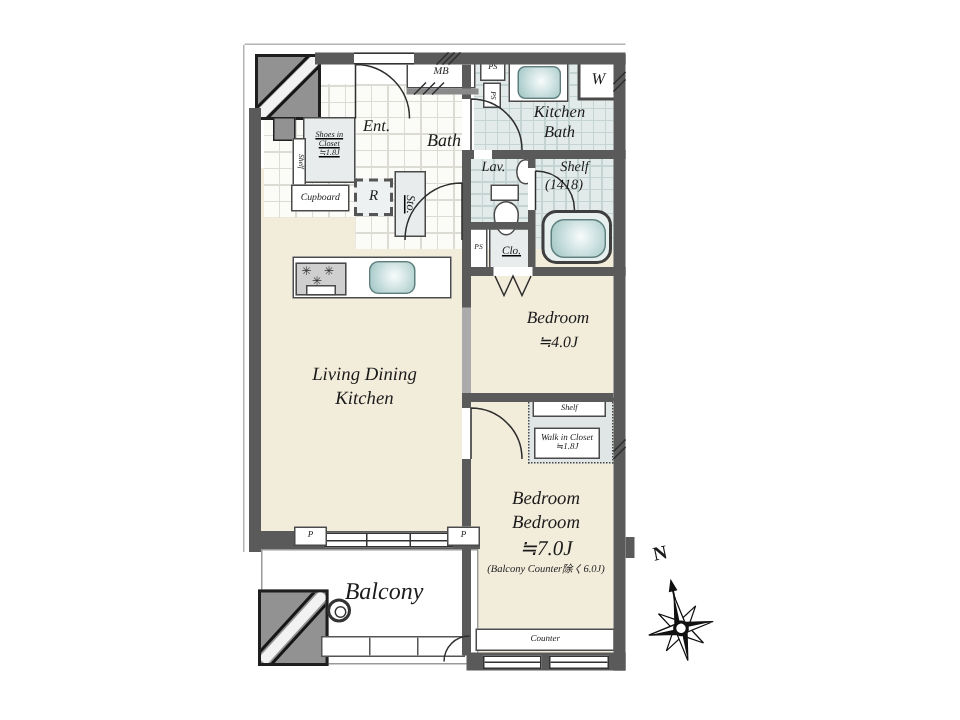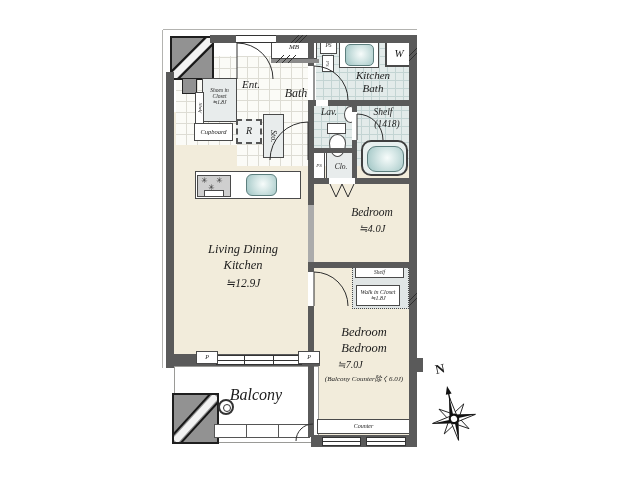--- a/index.html
+++ b/index.html
@@ -4,21 +4,21 @@
 <style>
   html,body{margin:0;padding:0;background:#fff;}
   .stage{position:relative;width:640px;height:480px;background:#ffffff;overflow:hidden;
          font-family:"Liberation Serif",serif;}
   .abs{position:absolute;}
   .lbl{font-family:"Liberation Serif",serif;font-style:italic;color:#1b1b1b;
        line-height:1.05;text-align:center;white-space:nowrap;z-index:6;}
   .wall{background:#5a5a5a;z-index:4;}
   .wallgap{background:#ffffff;z-index:4;}
   .box{background:#ffffff;border:1px solid #4a4a4a;z-index:3;box-sizing:border-box;}
-  .closet{background:#e8ecec;border:1px solid #4a4a4a;z-index:3;box-sizing:border-box;}
+  .closet{background:#e8ecec;border:1px solid #4a4a4a;z-index:3;box-sizing:border-box;text-decoration:underline;}
   .floor{z-index:1;}
   .beige{background:#f2ecdb;}
   .hall-tile{background-color:#fbfbf7;
     background-image:repeating-linear-gradient(0deg,transparent 0 10px,#dddcd4 10px 11px),
                      repeating-linear-gradient(90deg,transparent 0 10px,#dddcd4 10px 11px);}
   .wet-tile{background-color:#e3ebea;
     background-image:repeating-linear-gradient(0deg,transparent 0 7px,#c3d4d3 7px 8px),
                      repeating-linear-gradient(90deg,transparent 0 7px,#c3d4d3 7px 8px);}
   .hatchblock{background:#929292;border:2px solid #1e1e1e;z-index:3;box-sizing:border-box;}
   .teal{background:radial-gradient(circle at 55% 45%, #f7fcfb 0%, #cfe3e2 45%, #9cc3c2 100%);
@@ -207,25 +207,24 @@
     </g>
   </svg>
   <div class="abs lbl" style="left:432px;top:362px;width:16px;font-size:13px;font-weight:bold;font-style:normal;transform:rotate(-12deg)">N</div>
 
   <div class="abs lbl" style="left:236px;top:79px;width:30px;font-size:11px">Ent.</div>
   <div class="abs lbl" style="left:276px;top:87px;width:40px;font-size:12px">Bath</div>
   <div class="abs lbl" style="left:340px;top:70px;width:66px;font-size:11px">Kitchen</div>
   <div class="abs lbl" style="left:340px;top:83px;width:66px;font-size:11px">Bath</div>
   <div class="abs lbl" style="left:314px;top:108px;width:30px;font-size:9.5px">Lav.</div>
   <div class="abs lbl" style="left:360px;top:108px;width:46px;font-size:9.5px">Shelf</div>
-  <div class="abs lbl" style="left:358px;top:120px;width:58px;font-size:9.5px">(1418)</div>
+  <div class="abs lbl" style="left:358px;top:120px;width:36px;font-size:9.5px">(1418)</div>
   <div class="abs lbl" style="left:188px;top:243px;width:110px;font-size:12.5px">Living Dining</div>
   <div class="abs lbl" style="left:188px;top:259px;width:110px;font-size:12.5px">Kitchen</div>
-  <div class="abs lbl" style="left:188px;top:277px;width:110px;font-size:11.5px">≒12.9J</div>
   <div class="abs lbl" style="left:330px;top:206px;width:84px;font-size:11.5px">Bedroom</div>
   <div class="abs lbl" style="left:330px;top:223px;width:84px;font-size:10.5px">≒4.0J</div>
   <div class="abs lbl" style="left:318px;top:326px;width:92px;font-size:12.5px">Bedroom</div>
   <div class="abs lbl" style="left:318px;top:342px;width:92px;font-size:12.5px">Bedroom</div>
-  <div class="abs lbl" style="left:304px;top:360px;width:92px;font-size:10px">≒7.0J</div>
+  <div class="abs lbl" style="left:318px;top:360px;width:92px;font-size:14px">≒7.0J</div>
   <div class="abs lbl" style="left:310px;top:376px;width:108px;font-size:7px">(Balcony Counter除く6.0J)</div>
   <div class="abs lbl" style="left:226px;top:387px;width:60px;font-size:16px">Balcony</div>
 
 </div>
 
 </body></html>

